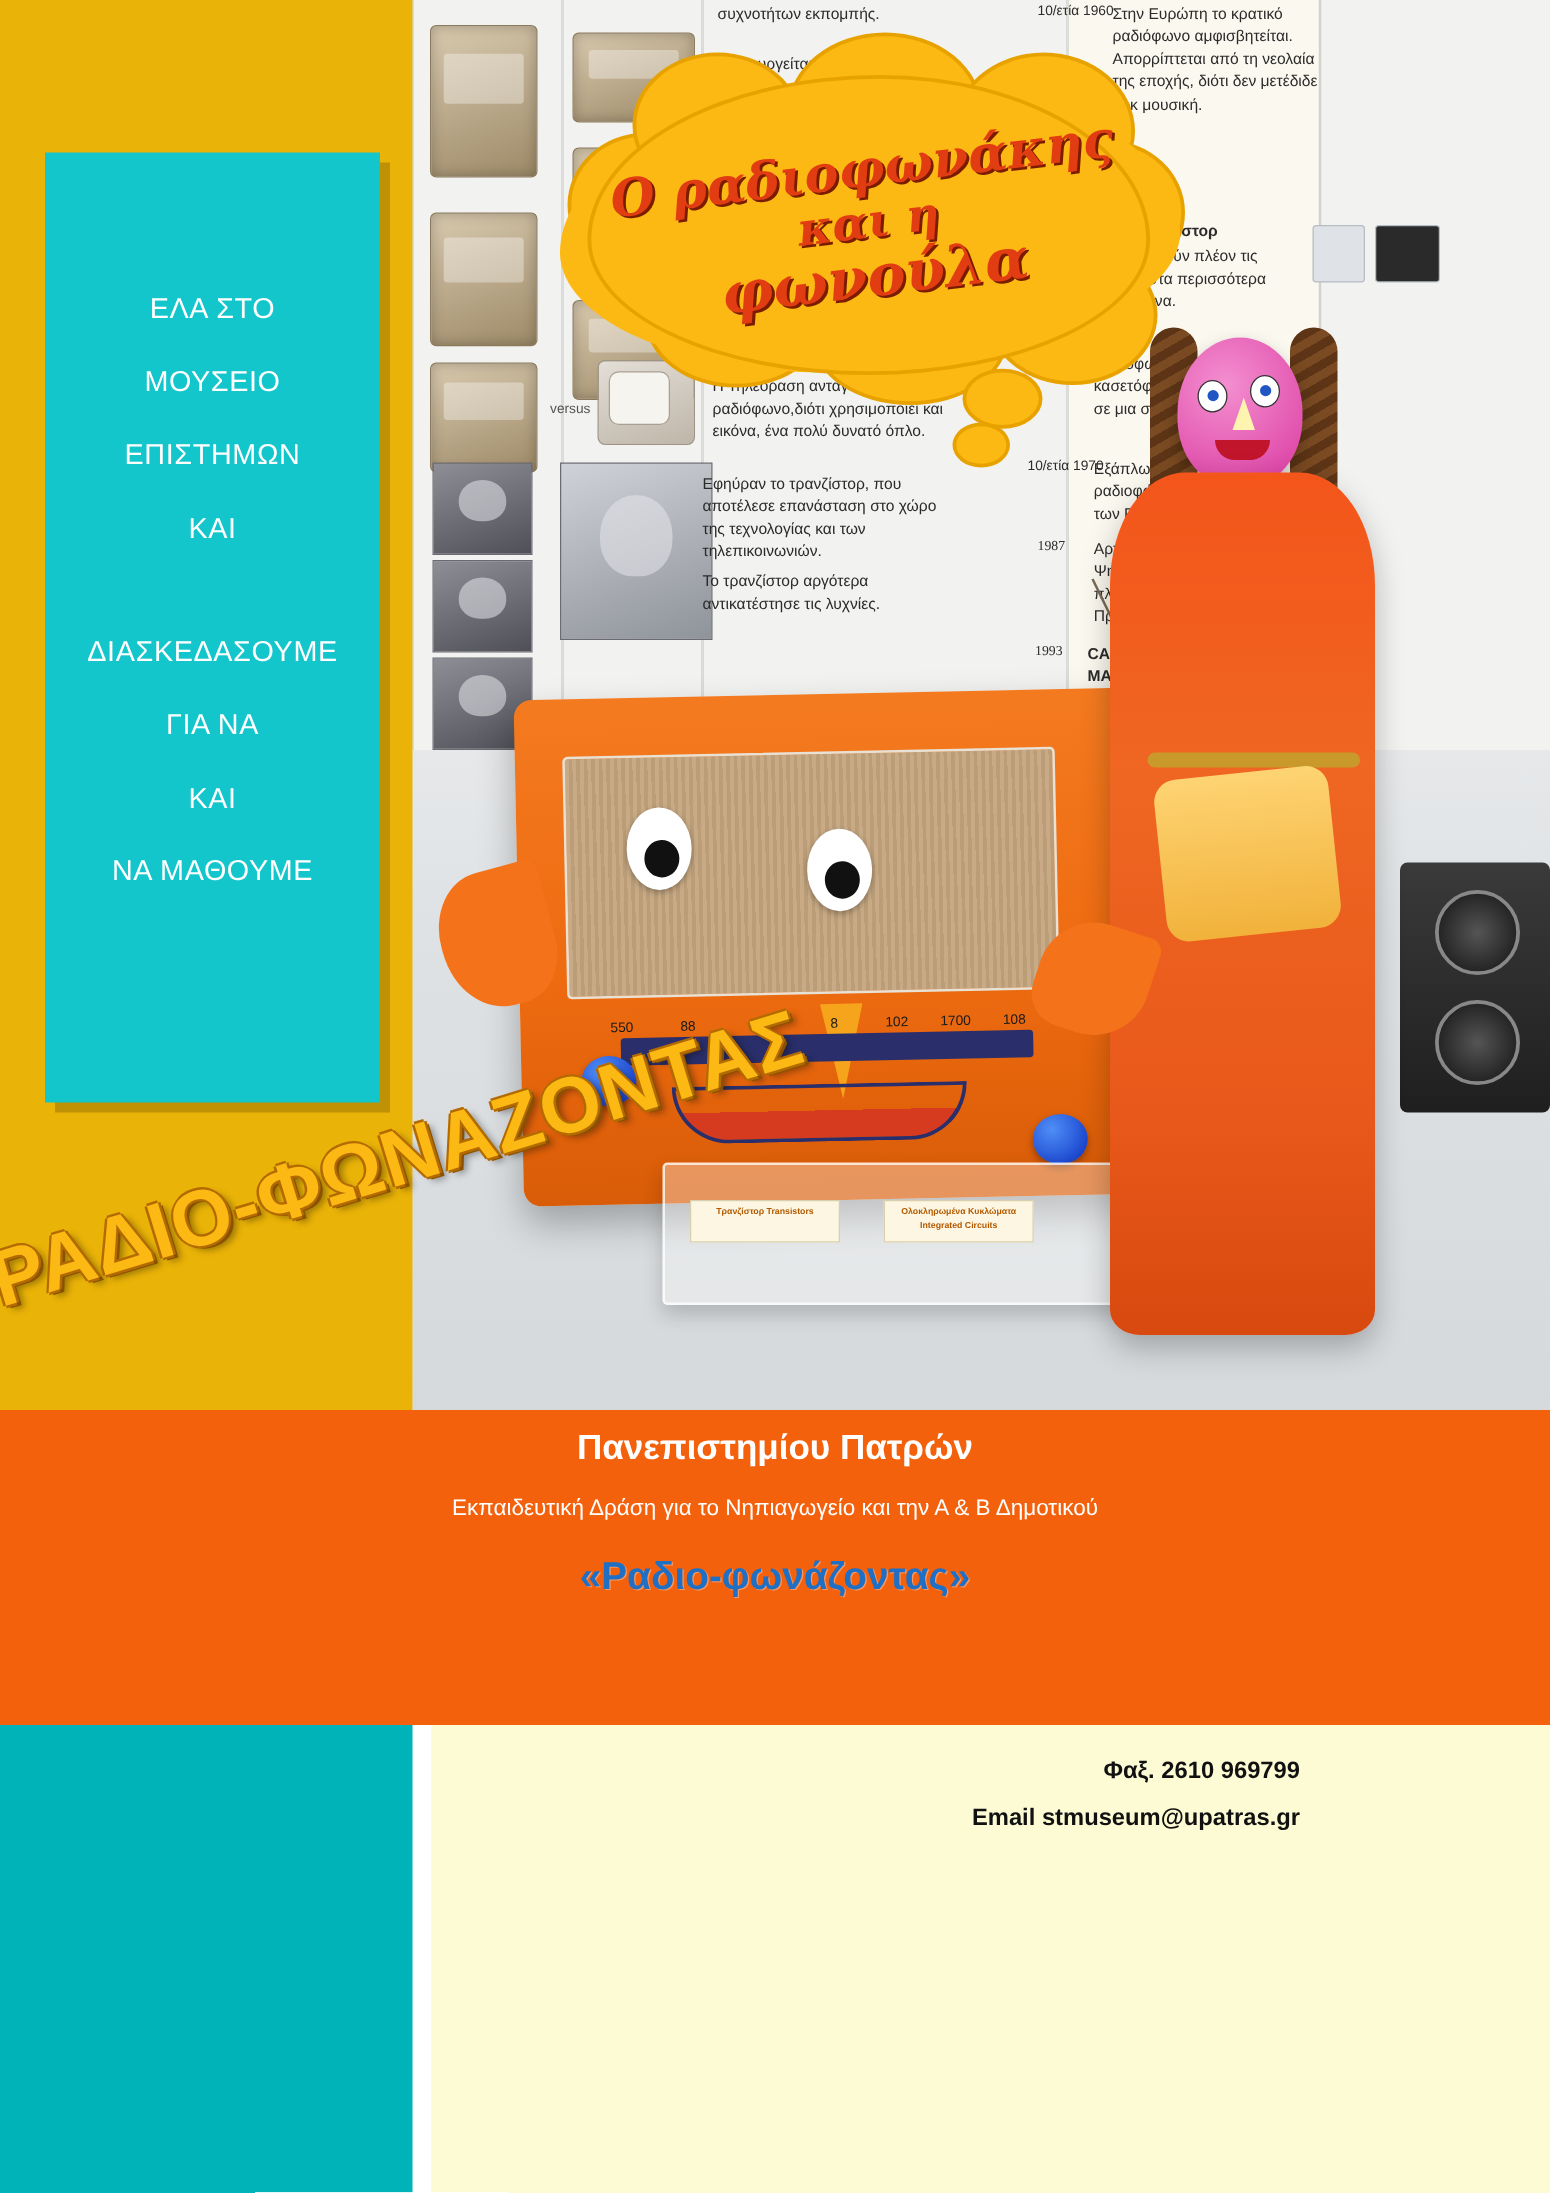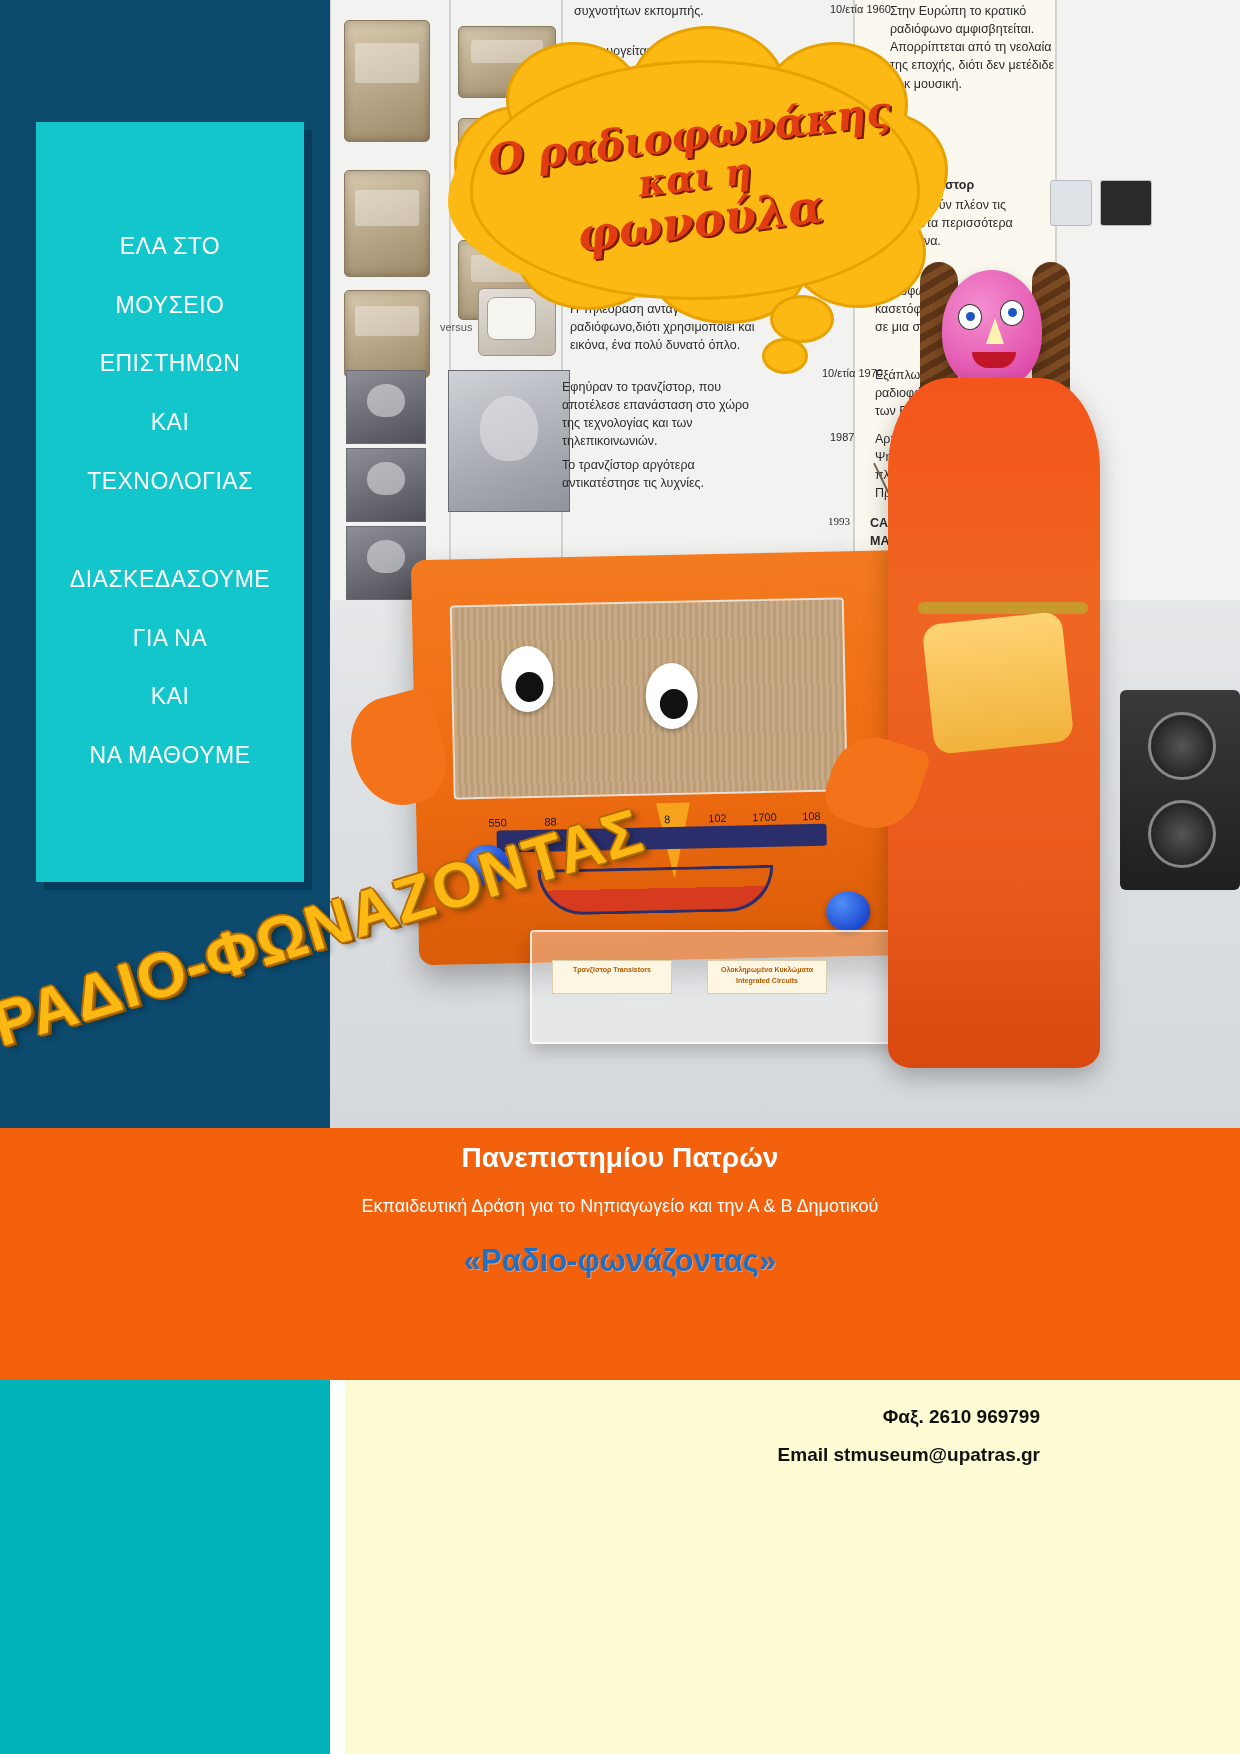--- a/index.html
+++ b/index.html
@@ -378,21 +378,21 @@
   }
   .tail1 { left: 300px; top: 235px; width: 58px; height: 42px; }
   .tail2 { left: 292px; top: 278px; width: 40px; height: 30px; }
 
   
   .teal-band {
     position: absolute;
     left: 0; top: 0;
     width: 330px;
     height: 1128px;
-    background: #0c4a6e;
+    background: #eab308;
   }
   .teal-card {
     position: absolute;
     left: 36px;
     top: 122px;
     width: 268px;
     height: 760px;
     background: #12c6cc;
     box-shadow: 8px 8px 0 rgba(0,0,0,.18);
   }
@@ -536,21 +536,21 @@
     <span class="wall-text" style="left:232px;top:456px;">Το τρανζίστορ αργότερα</span>
     <span class="wall-text" style="left:232px;top:474px;">αντικατέστησε τις λυχνίες.</span>
 
     <span class="wall-text yr" style="left:500px;top:2px;font-size:11px;">10/ετία 1960</span>
     <span class="wall-text" style="left:560px;top:2px;width:170px;">Στην Ευρώπη το κρατικό ραδιόφωνο αμφισβητείται. Απορρίπτεται από τη νεολαία της εποχής, διότι δεν μετέδιδε ροκ μουσική.</span>
     <span class="wall-text" style="left:560px;top:176px;font-weight:bold;">Το τρανζίστορ</span>
     <span class="wall-text" style="left:545px;top:196px;width:150px;">αντικαθιστούν πλέον τις λυχνίες στα περισσότερα ραδιόφωνα.</span>
     <span class="wall-text" style="left:545px;top:282px;width:150px;">Ραδιόφωνο και κασετόφωνο συνδυάζονται σε μια συσκευή.</span>
     <span class="wall-text yr" style="left:492px;top:366px;font-size:11px;">10/ετία 1970</span>
     <span class="wall-text" style="left:545px;top:366px;width:150px;">Εξάπλωση των ραδιοφώνων στην μπάντα των FM.</span>
-    <span class="wall-text yr" style="left:500px;top:430px;font-size:11px;">1987</span>
+    <span class="wall-text yr" style="left:500px;top:430px;font-size:11px;font-family:Liberation Serif, serif;">1987</span>
     <span class="wall-text" style="left:545px;top:430px;width:150px;">Αρχή έρευνας για το Ψηφιακό Ραδιόφωνο, στα πλαίσια του Ευρωπαϊκού Προγράμματος EUREKA.</span>
     <span class="wall-text yr" style="left:498px;top:514px;font-size:11px;font-family:Liberation Serif, serif;">1993</span>
     <span class="wall-text" style="left:540px;top:514px;width:150px;font-weight:bold;">CARL MALAMUD / ΚΑΡΛ ΜΑΛΑΜΟΥΝΤ</span>
     <span class="wall-text" style="left:540px;top:552px;">1959-</span>
 
     <div class="chip-thumb" style="left:720px;top:180px;width:40px;height:44px;"></div>
     <div class="chip-thumb" style="left:770px;top:180px;width:50px;height:44px;background:#2a2a2a;"></div>
 
     <div class="table-top"></div>
 
@@ -634,21 +634,20 @@
     </div>
   </div>
 
   <div class="teal-band">
     <div class="teal-card">
       <div class="teal-card-inner">
         <div>ΕΛΑ ΣΤΟ</div>
         <div>ΜΟΥΣΕΙΟ</div>
         <div>ΕΠΙΣΤΗΜΩΝ</div>
         <div>ΚΑΙ</div>
-        <div>ΤΕΧΝΟΛΟΓΙΑΣ</div>
         <div class="teal-gap"></div>
         <div>ΔΙΑΣΚΕΔΑΣΟΥΜΕ</div>
         <div>ΓΙΑ ΝΑ</div>
         <div>ΚΑΙ</div>
         <div>ΝΑ ΜΑΘΟΥΜΕ</div>
       </div>
     </div>
   </div>
 
   <div class="diag-title">ΡΑΔΙΟ-ΦΩΝΑΖΟΝΤΑΣ</div>

